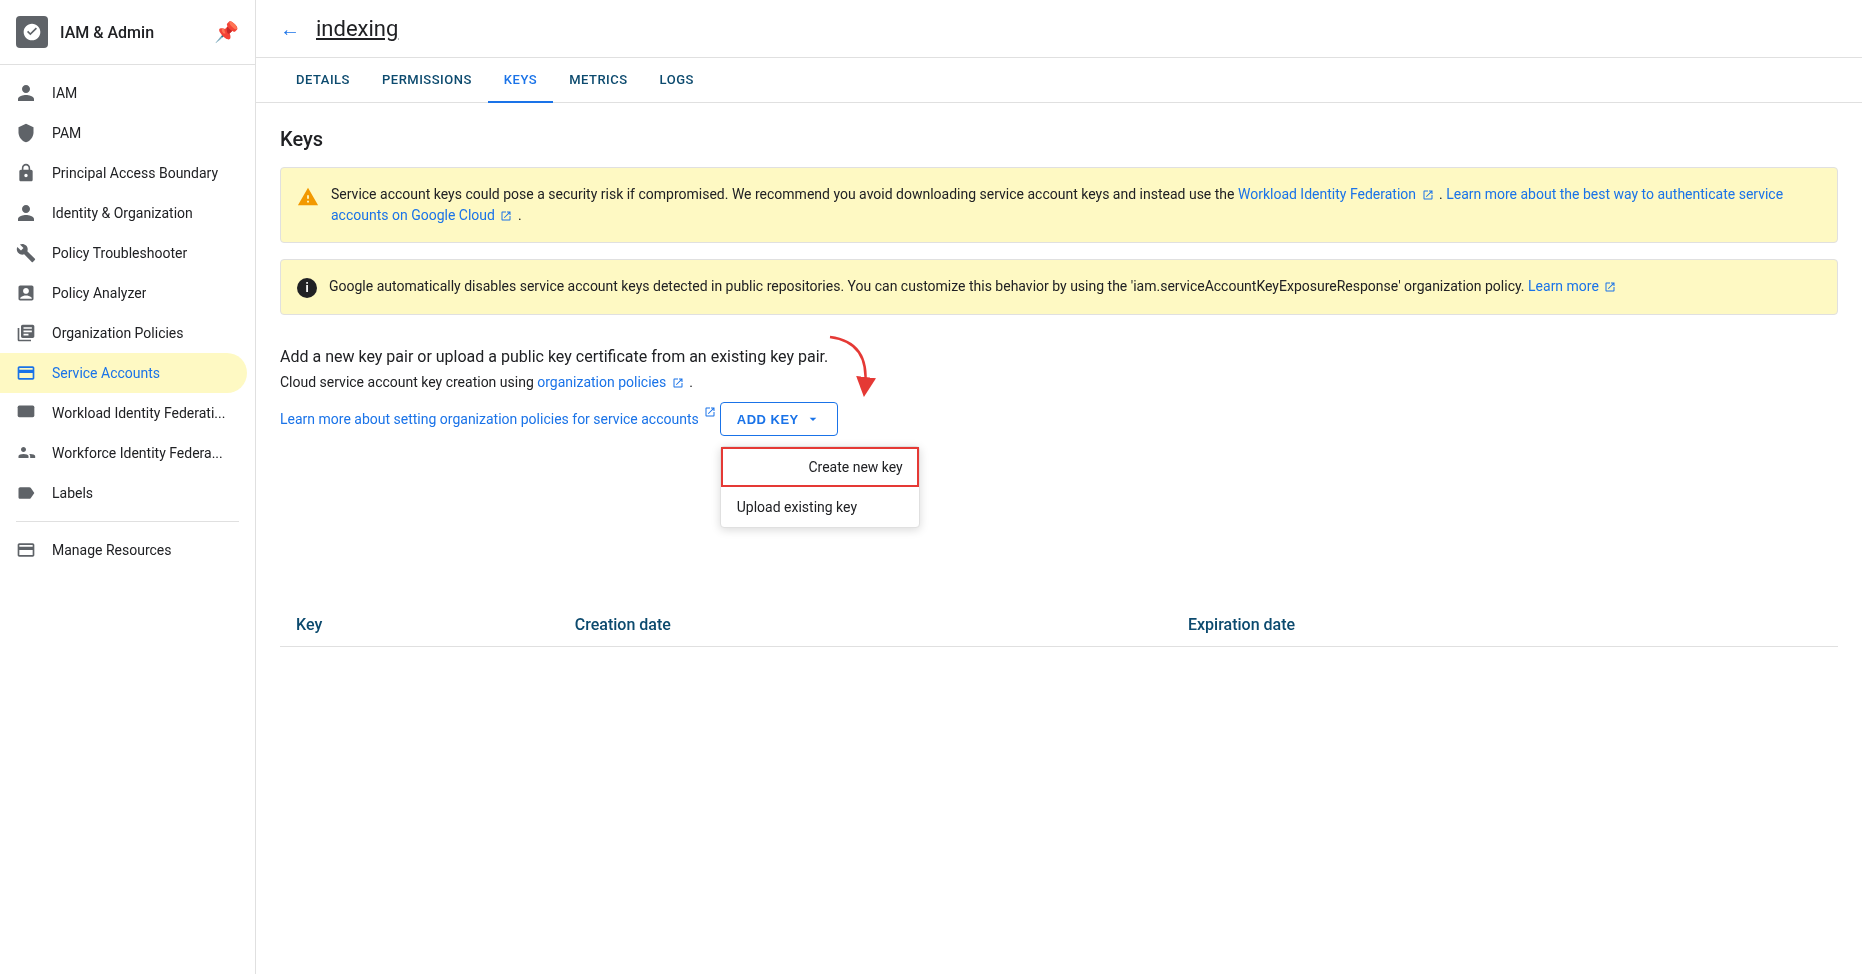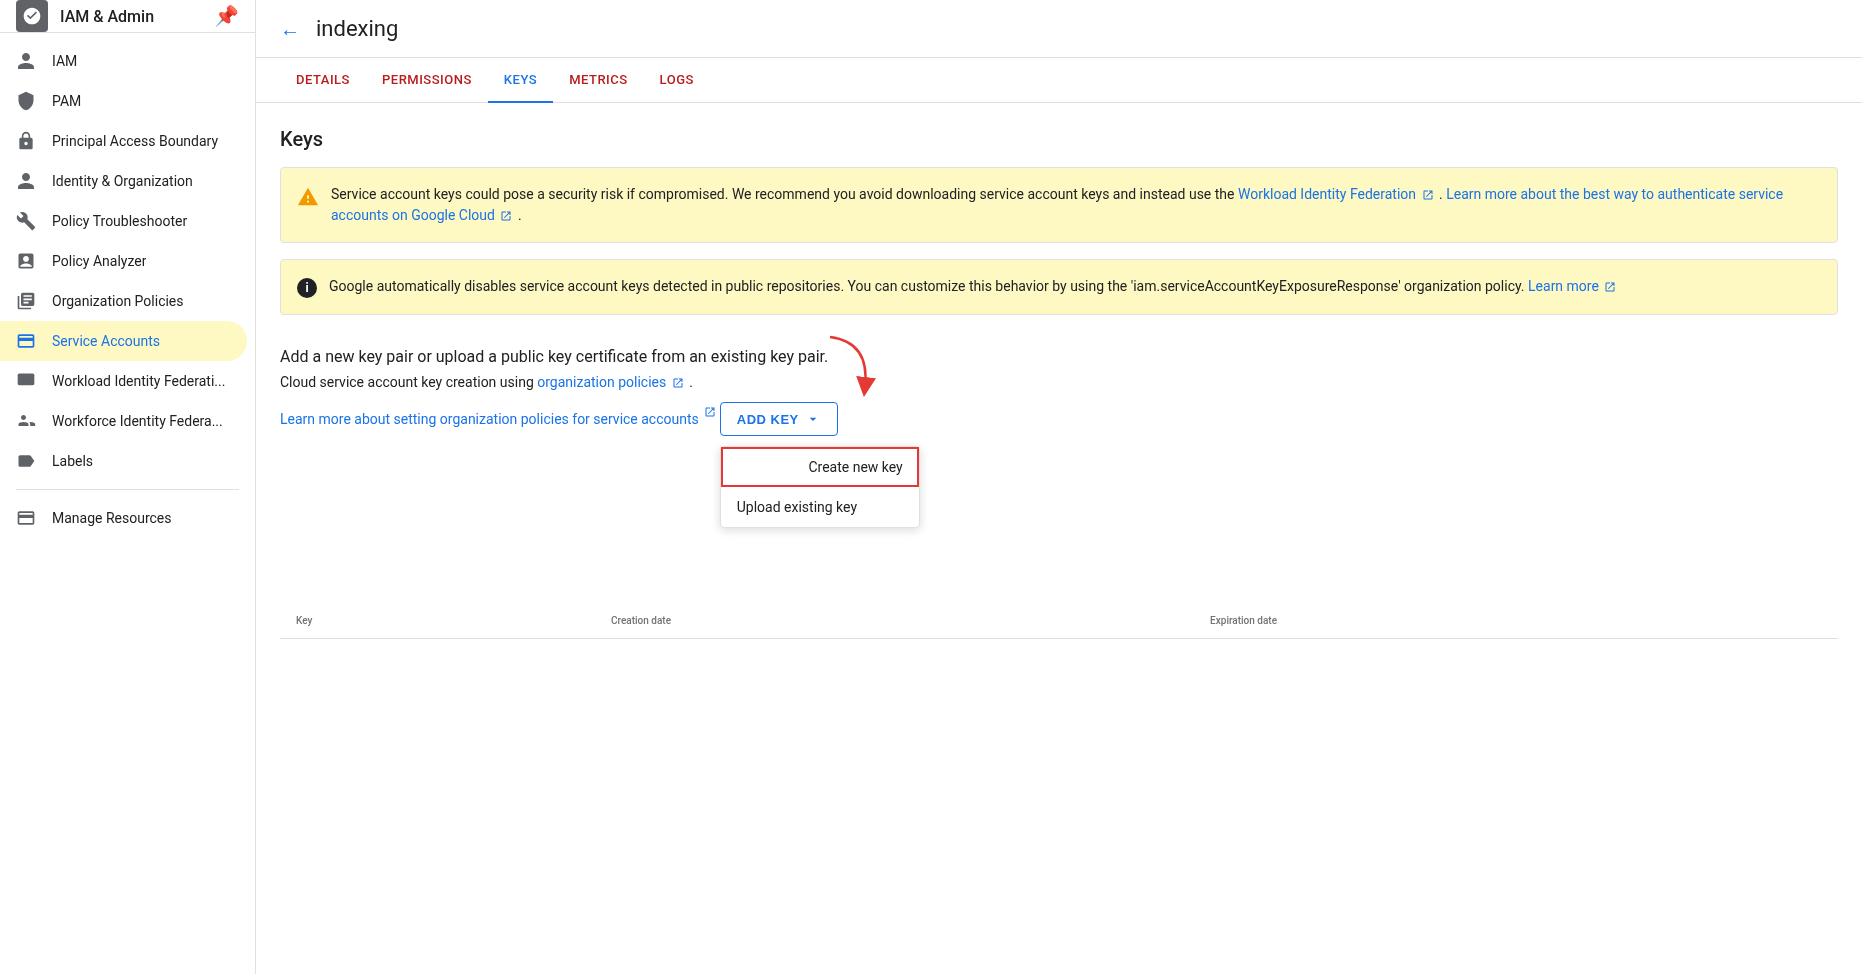--- a/index.html
+++ b/index.html
@@ -13,21 +13,21 @@
       border-right: 1px solid #e0e0e0;
       display: flex;
       flex-direction: column;
       height: 100%;
       overflow-y: auto;
     }
     .sidebar-header {
       display: flex;
       align-items: center;
       gap: 12px;
-      padding: 0 16px;
+      padding: 16px 16px;
       border-bottom: 1px solid #e0e0e0;
     }
     .sidebar-logo {
       width: 32px;
       height: 32px;
       background: #5f6368;
       border-radius: 4px;
       display: flex; align-items: center; justify-content: center;
     }
     .sidebar-title {
@@ -90,35 +90,36 @@
     .back-arrow {
       color: #1a73e8;
       font-size: 20px;
       cursor: pointer;
       text-decoration: none;
     }
     .page-title {
       font-size: 22px;
       font-weight: 400;
       color: #202124;
+      text-decoration: underline;
     }
 
     
     .tabs {
       display: flex;
       border-bottom: 1px solid #e0e0e0;
       padding: 0 24px;
     }
     .tab {
       padding: 14px 16px;
       font-size: 13px;
       font-weight: 500;
       letter-spacing: 0.5px;
       text-transform: uppercase;
-      color: #b91c1c;
+      color: #0c4a6e;
       cursor: pointer;
       border-bottom: 2px solid transparent;
       margin-bottom: -1px;
     }
     .tab.active { color: #1a73e8; border-bottom: 2px solid #1a73e8; }
 
     
     .content {
       flex: 1;
       overflow-y: auto;
@@ -224,23 +225,23 @@
     }
 
     
     .keys-table {
       width: 100%;
       border-collapse: collapse;
       margin-top: 8px;
     }
     .keys-table th {
       text-align: left;
-      font-size: 10px;
+      font-size: 16px;
       font-weight: 500;
-      color: #737373;
+      color: #0c4a6e;
       padding: 12px 16px;
       border-bottom: 1px solid #e0e0e0;
     }
 
     
     .nav-divider {
       height: 1px;
       background: #e0e0e0;
       margin: 8px 16px;
     }

